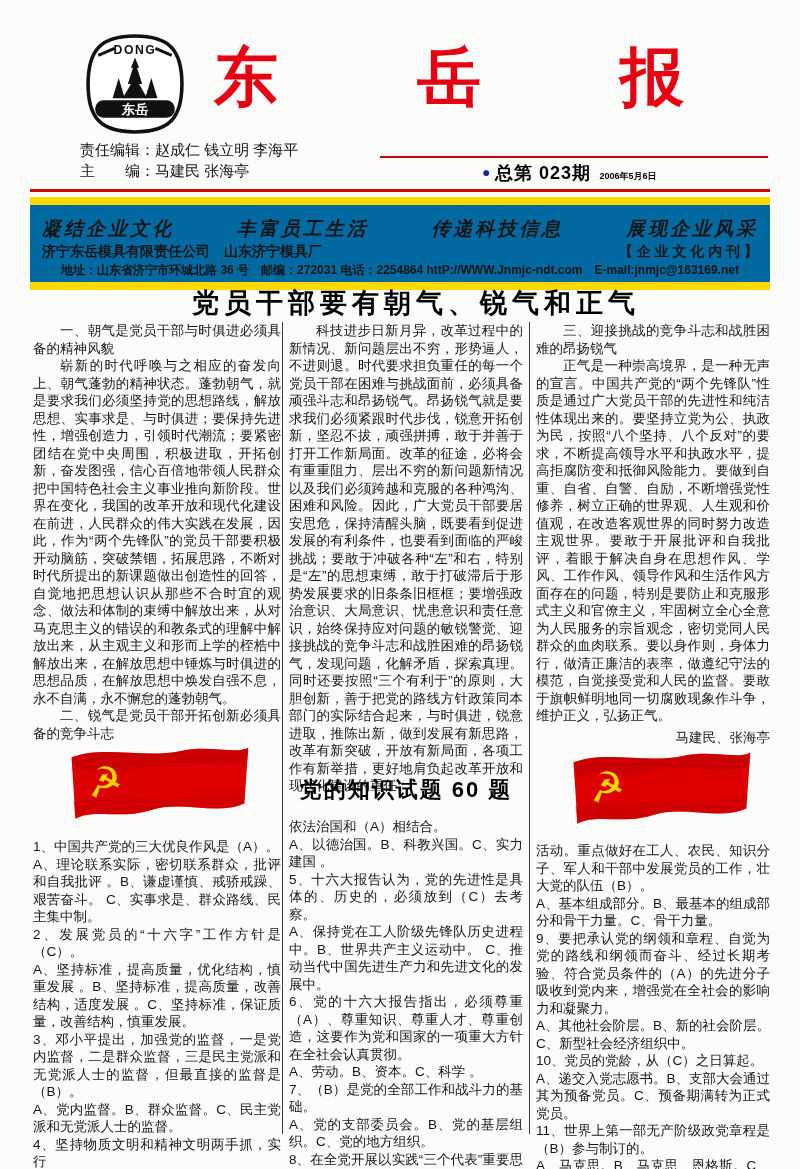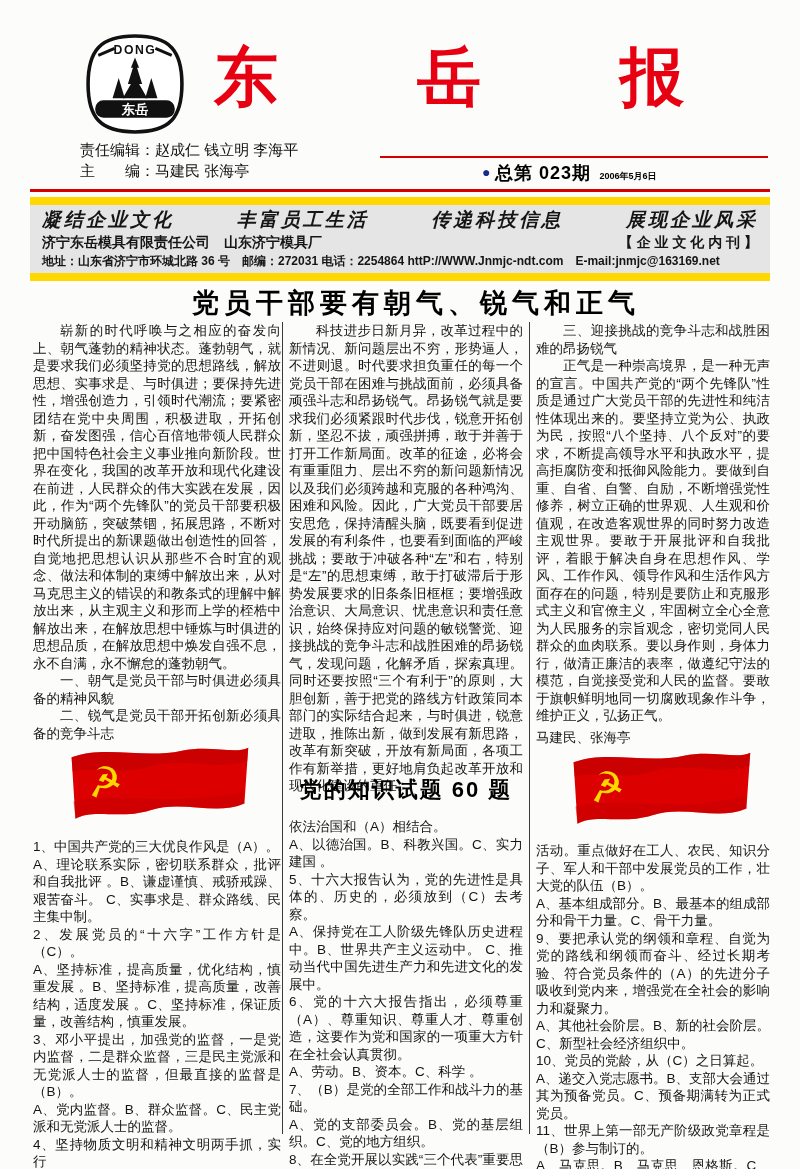--- a/index.html
+++ b/index.html
@@ -20,39 +20,39 @@
   .issue { position:absolute; left:482px; top:161px; white-space:nowrap; }
   .issue .bullet { color:#1a2a8c; font-size:14px; vertical-align:2px; }
   .issue .label  { color:#000; font-weight:bold; font-size:18px; letter-spacing:1px; }
   .issue .date   { color:#000; font-weight:bold; font-size:9px; margin-left:4px; }
   .rule-issue { position:absolute; left:380px; top:156px; width:388px; height:2px; background:#d40000; }
   .rule-top   { position:absolute; left:30px;  top:189px; width:740px; height:3px; background:#d40000; }
   
   .banner {
     position:absolute; left:30px; top:197px; width:740px; box-sizing:border-box;
     border-top:8px solid #ffd800; border-bottom:8px solid #ffd800;
-    background:#e5e5e5; padding:3px 12px 4px;
+    background:#0369a1; padding:12px 12px 4px;text-align:center;
   }
   .slogans { display:flex; justify-content:space-between; font-weight:bold; font-style:italic; font-size:19px; letter-spacing:3px; line-height:24px; }
   .company-row { display:flex; justify-content:space-between; font-weight:bold; font-size:14px; line-height:19px; margin-top:1px; }
   .address-row { font-weight:bold; font-size:12px; line-height:16px; margin-top:1px; white-space:nowrap; }
   
   .article-title {
     position:absolute; left:0; top:285px; width:100%; margin:0; text-align:center;
     font-size:27px; font-weight:bold; letter-spacing:5px; color:#000;padding-left:16px;
   }
   .col { position:absolute; top:322px; font-size:13.5px; line-height:17.5px; text-align:justify; }
   .col p { margin:0; text-indent:2em; }
   .col-1 { left:33px;  width:248px; }
   .col-2 { left:289px; width:234px; }
   .col-3 { left:536px; width:234px; }
   .vdiv { position:absolute; top:322px; width:1px; height:812px; background:#3a3a3a; }
   .vdiv-1 { left:282px; }
   .vdiv-2 { left:529px; }
-  .signature { text-align:left; text-indent:0 !important; margin-top:4px !important; }
+  .signature { text-align:right; text-indent:0 !important; margin-top:4px !important; }
   
   .flag { position:absolute; width:192px; height:96px; }
   .flag-1 { left:62px;  top:742px; }
   .flag-2 { left:564px; top:747px; }
   
   .quiz-title {
     position:absolute; left:289px; top:775px; width:234px; margin:0; text-align:center;
     font-size:22px; font-weight:bold; letter-spacing:2px; color:#000;
   }
   .quiz-text {
@@ -114,22 +114,22 @@
     </div>
     <div class="address-row">地址：山东省济宁市环城北路 36 号　邮编：272031 电话：2254864 httP://WWW.Jnmjc-ndt.com　E-mail:jnmjc@163169.net</div>
   </div>
 
   <h2 class="article-title">党员干部要有朝气、锐气和正气</h2>
 
   <div class="vdiv vdiv-1"></div>
   <div class="vdiv vdiv-2"></div>
 
   <div class="col col-1">
+    <p>一、朝气是党员干部与时俱进必须具备的精神风貌</p>
     <p>崭新的时代呼唤与之相应的奋发向上、朝气蓬勃的精神状态。蓬勃朝气，就是要求我们必须坚持党的思想路线，解放思想、实事求是、与时俱进；要保持先进性，增强创造力，引领时代潮流；要紧密团结在党中央周围，积极进取，开拓创新，奋发图强，信心百倍地带领人民群众把中国特色社会主义事业推向新阶段。世界在变化，我国的改革开放和现代化建设在前进，人民群众的伟大实践在发展，因此，作为“两个先锋队”的党员干部要积极开动脑筋，突破禁锢，拓展思路，不断对时代所提出的新课题做出创造性的回答，自觉地把思想认识从那些不合时宜的观念、做法和体制的束缚中解放出来，从对马克思主义的错误的和教条式的理解中解放出来，从主观主义和形而上学的桎梏中解放出来，在解放思想中锤炼与时俱进的思想品质，在解放思想中焕发自强不息，永不自满，永不懈怠的蓬勃朝气。</p>
-    <p>一、朝气是党员干部与时俱进必须具备的精神风貌</p>
     <p>二、锐气是党员干部开拓创新必须具备的竞争斗志</p>
   </div>
 
   <div class="col col-2">
     <p>科技进步日新月异，改革过程中的新情况、新问题层出不穷，形势逼人，不进则退。时代要求担负重任的每一个党员干部在困难与挑战面前，必须具备顽强斗志和昂扬锐气。昂扬锐气就是要求我们必须紧跟时代步伐，锐意开拓创新，坚忍不拔，顽强拼搏，敢于并善于打开工作新局面。改革的征途，必将会有重重阻力、层出不穷的新问题新情况以及我们必须跨越和克服的各种鸿沟、困难和风险。因此，广大党员干部要居安思危，保持清醒头脑，既要看到促进发展的有利条件，也要看到面临的严峻挑战；要敢于冲破各种“左”和右，特别是“左”的思想束缚，敢于打破滞后于形势发展要求的旧条条旧框框；要增强政治意识、大局意识、忧患意识和责任意识，始终保持应对问题的敏锐警觉、迎接挑战的竞争斗志和战胜困难的昂扬锐气，发现问题，化解矛盾，探索真理。同时还要按照“三个有利于”的原则，大胆创新，善于把党的路线方针政策同本部门的实际结合起来，与时俱进，锐意进取，推陈出新，做到发展有新思路，改革有新突破，开放有新局面，各项工作有新举措，更好地肩负起改革开放和现代化建设的重任。</p>
   </div>
 
   <div class="col col-3">
     <p>三、迎接挑战的竞争斗志和战胜困难的昂扬锐气</p>
     <p>正气是一种崇高境界，是一种无声的宣言。中国共产党的“两个先锋队”性质是通过广大党员干部的先进性和纯洁性体现出来的。要坚持立党为公、执政为民，按照“八个坚持、八个反对”的要求，不断提高领导水平和执政水平，提高拒腐防变和抵御风险能力。要做到自重、自省、自警、自励，不断增强党性修养，树立正确的世界观、人生观和价值观，在改造客观世界的同时努力改造主观世界。要敢于开展批评和自我批评，着眼于解决自身在思想作风、学风、工作作风、领导作风和生活作风方面存在的问题，特别是要防止和克服形式主义和官僚主义，牢固树立全心全意为人民服务的宗旨观念，密切党同人民群众的血肉联系。要以身作则，身体力行，做清正廉洁的表率，做遵纪守法的模范，自觉接受党和人民的监督。要敢于旗帜鲜明地同一切腐败现象作斗争，维护正义，弘扬正气。</p>

